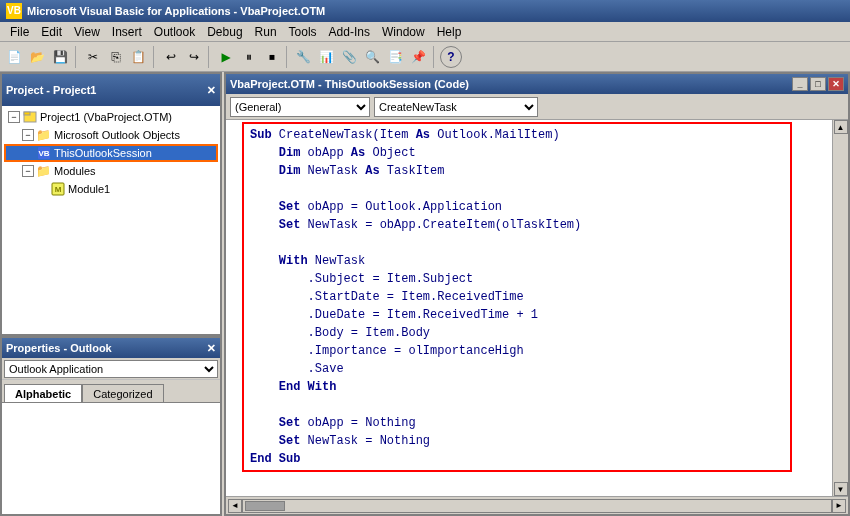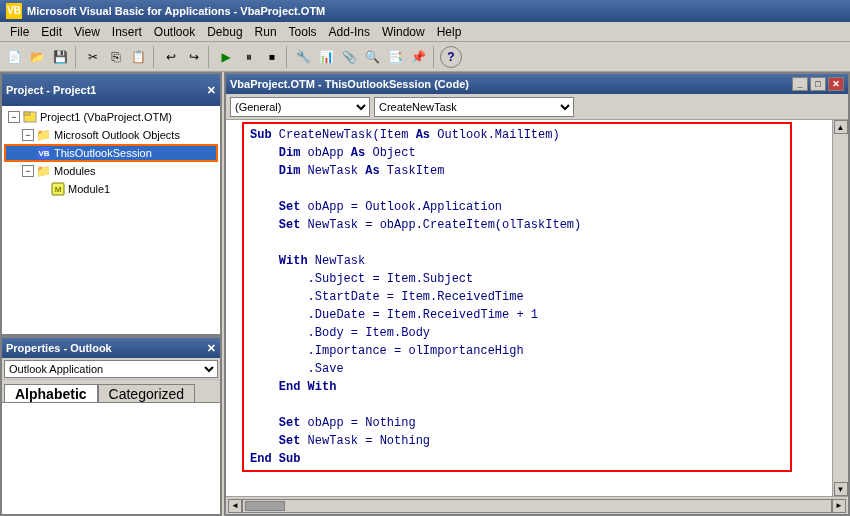--- a/index.html
+++ b/index.html
@@ -203,21 +203,21 @@
     }
     #properties-tabs {
       display: flex;
       background: #d4d0c8;
       height: 22px;
       align-items: flex-end;
       padding: 0 2px;
     }
     .prop-tab {
       padding: 2px 10px;
-      font-size: 14px;
+      font-size: 11px;
       cursor: pointer;
       border: 1px solid #808080;
       border-bottom: none;
       background: #d4d0c8;
       height: 18px;
       display: flex;
       align-items: center;
     }
     .prop-tab.active {
       background: white;
@@ -282,21 +282,21 @@
       background: #d4d0c8;
       border-bottom: 1px solid #a0a0a0;
     }
     #code-toolbar select {
       height: 20px;
       font-size: 11px;
       border: 1px solid #808080;
       background: white;
     }
     #general-select { width: 140px; }
-    #proc-select { width: 200px; }
+    #proc-select { width: 164px; }
 
     #code-content {
       flex: 1;
       overflow: auto;
       padding: 2px 16px;
       font-family: 'Courier New', Courier, monospace;
       font-size: 12px;
       background: white;
       position: relative;
     }

